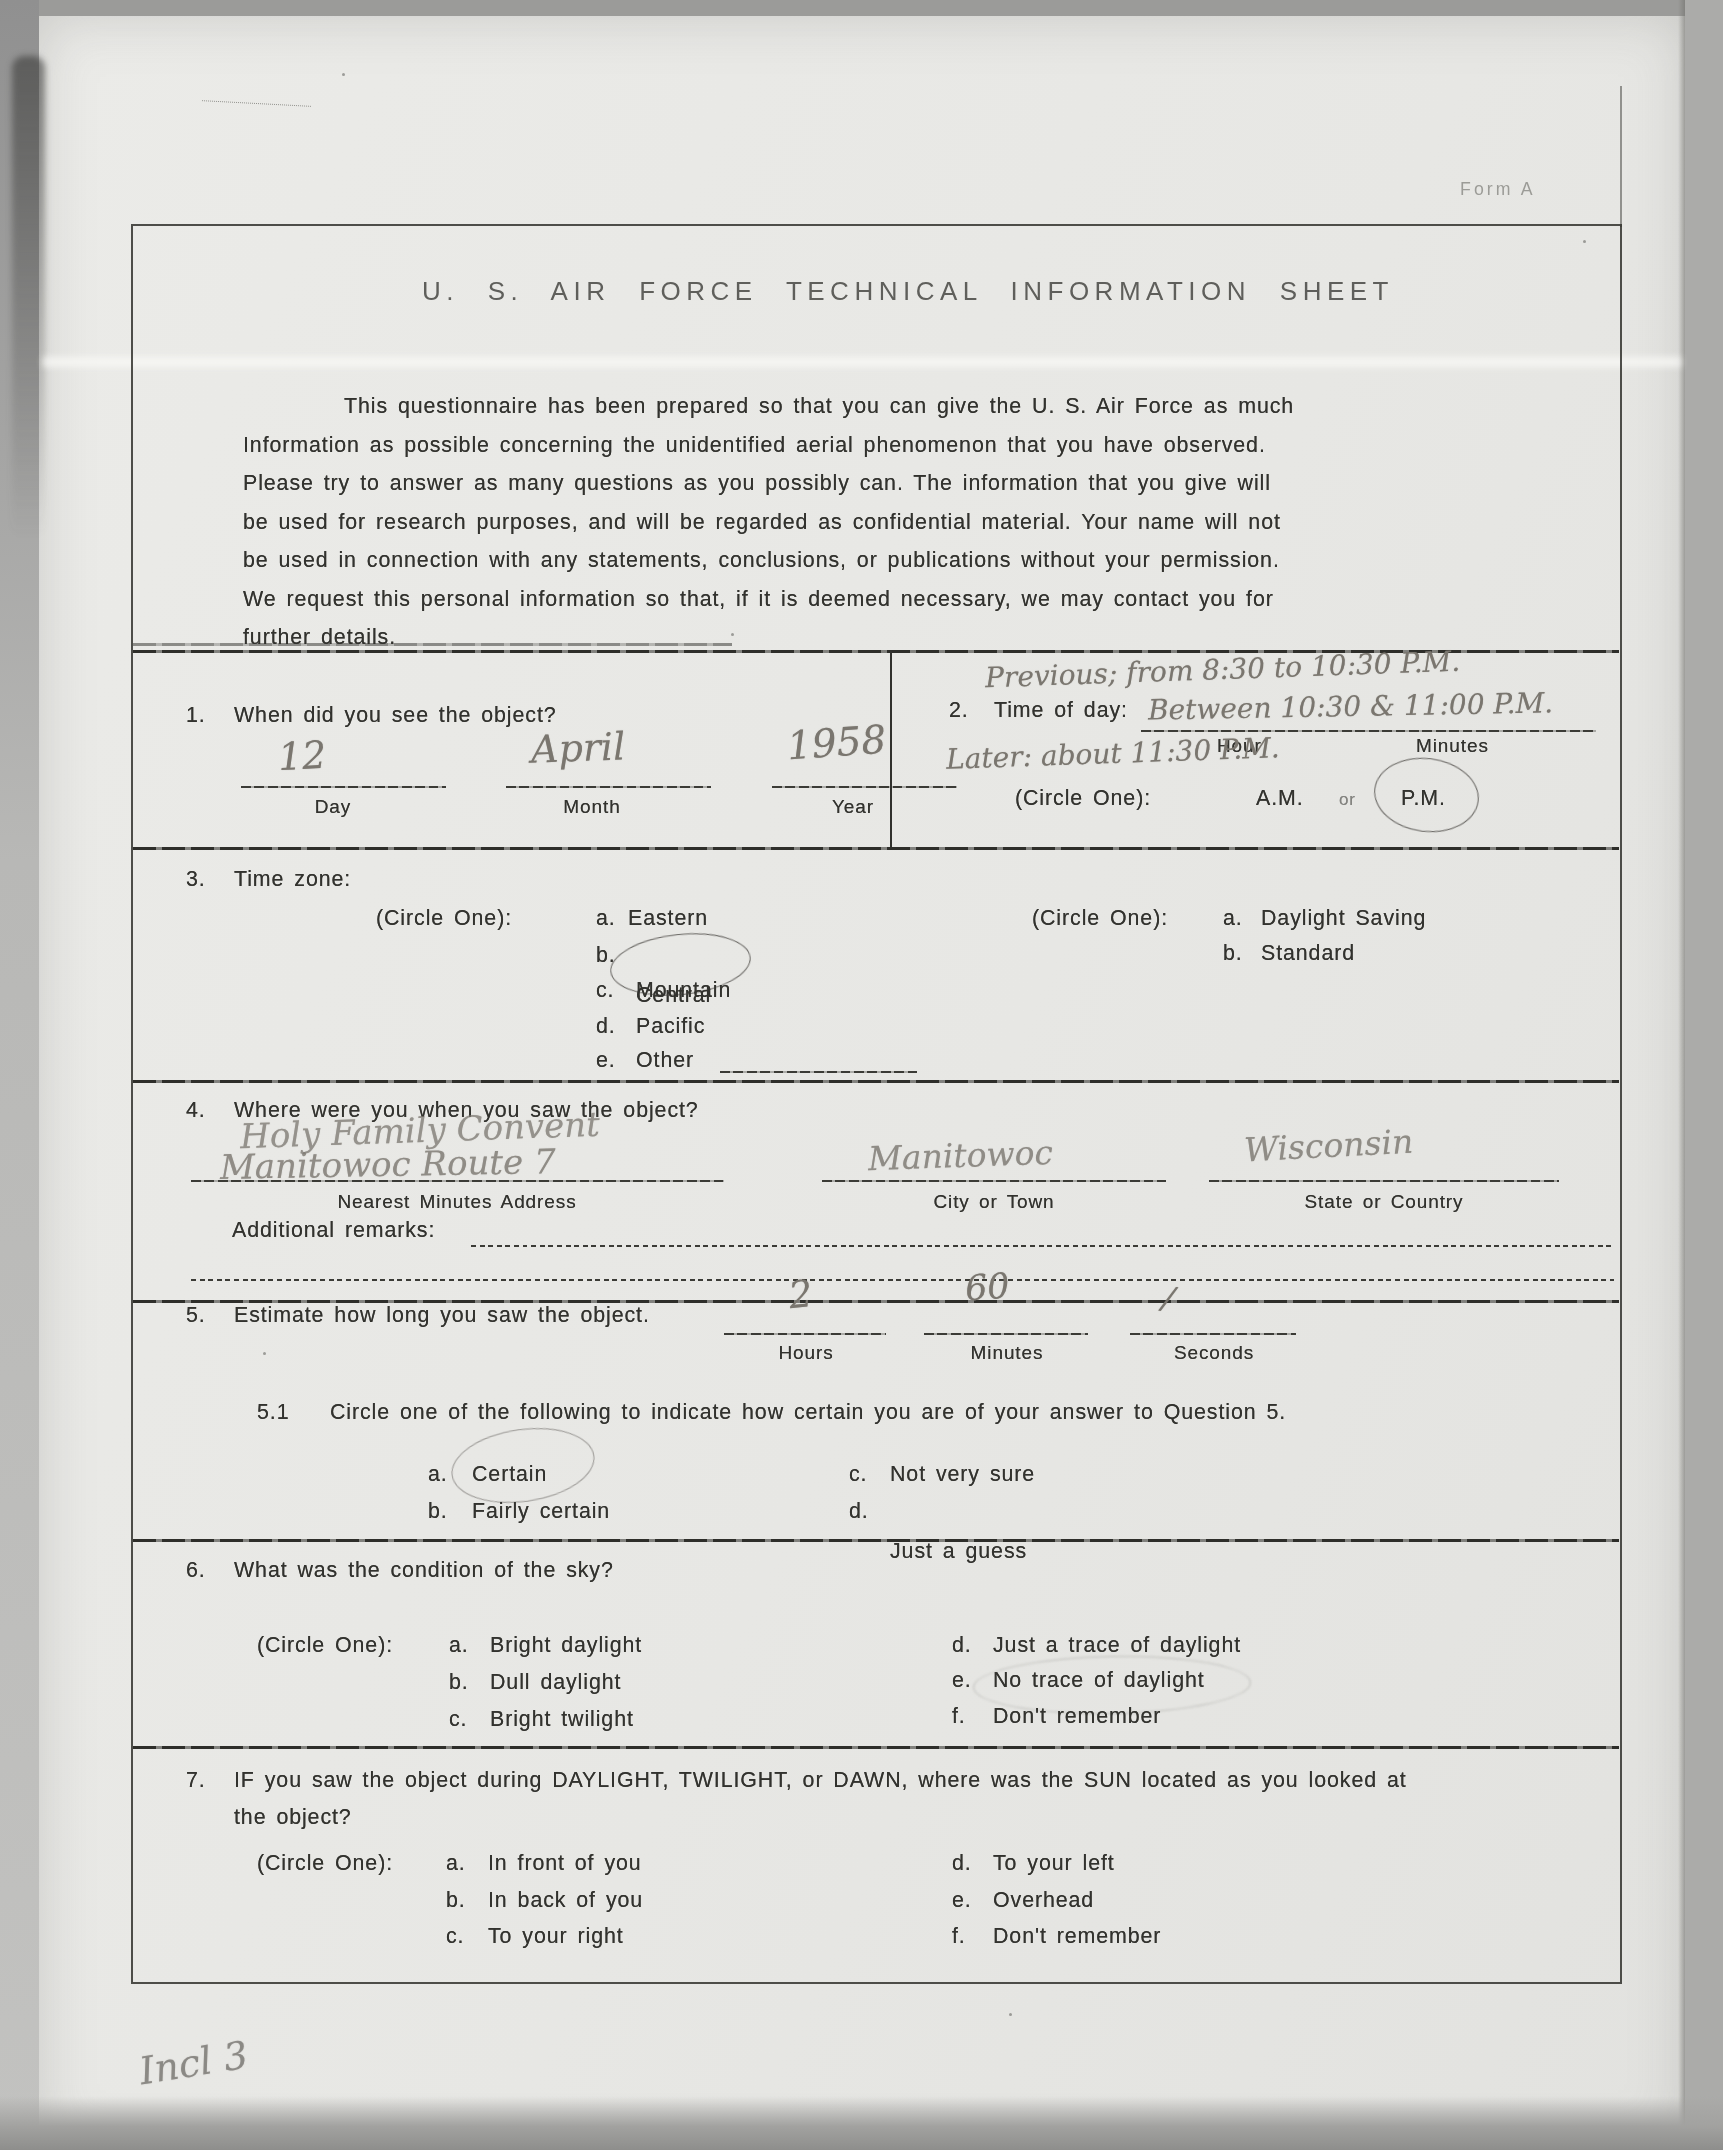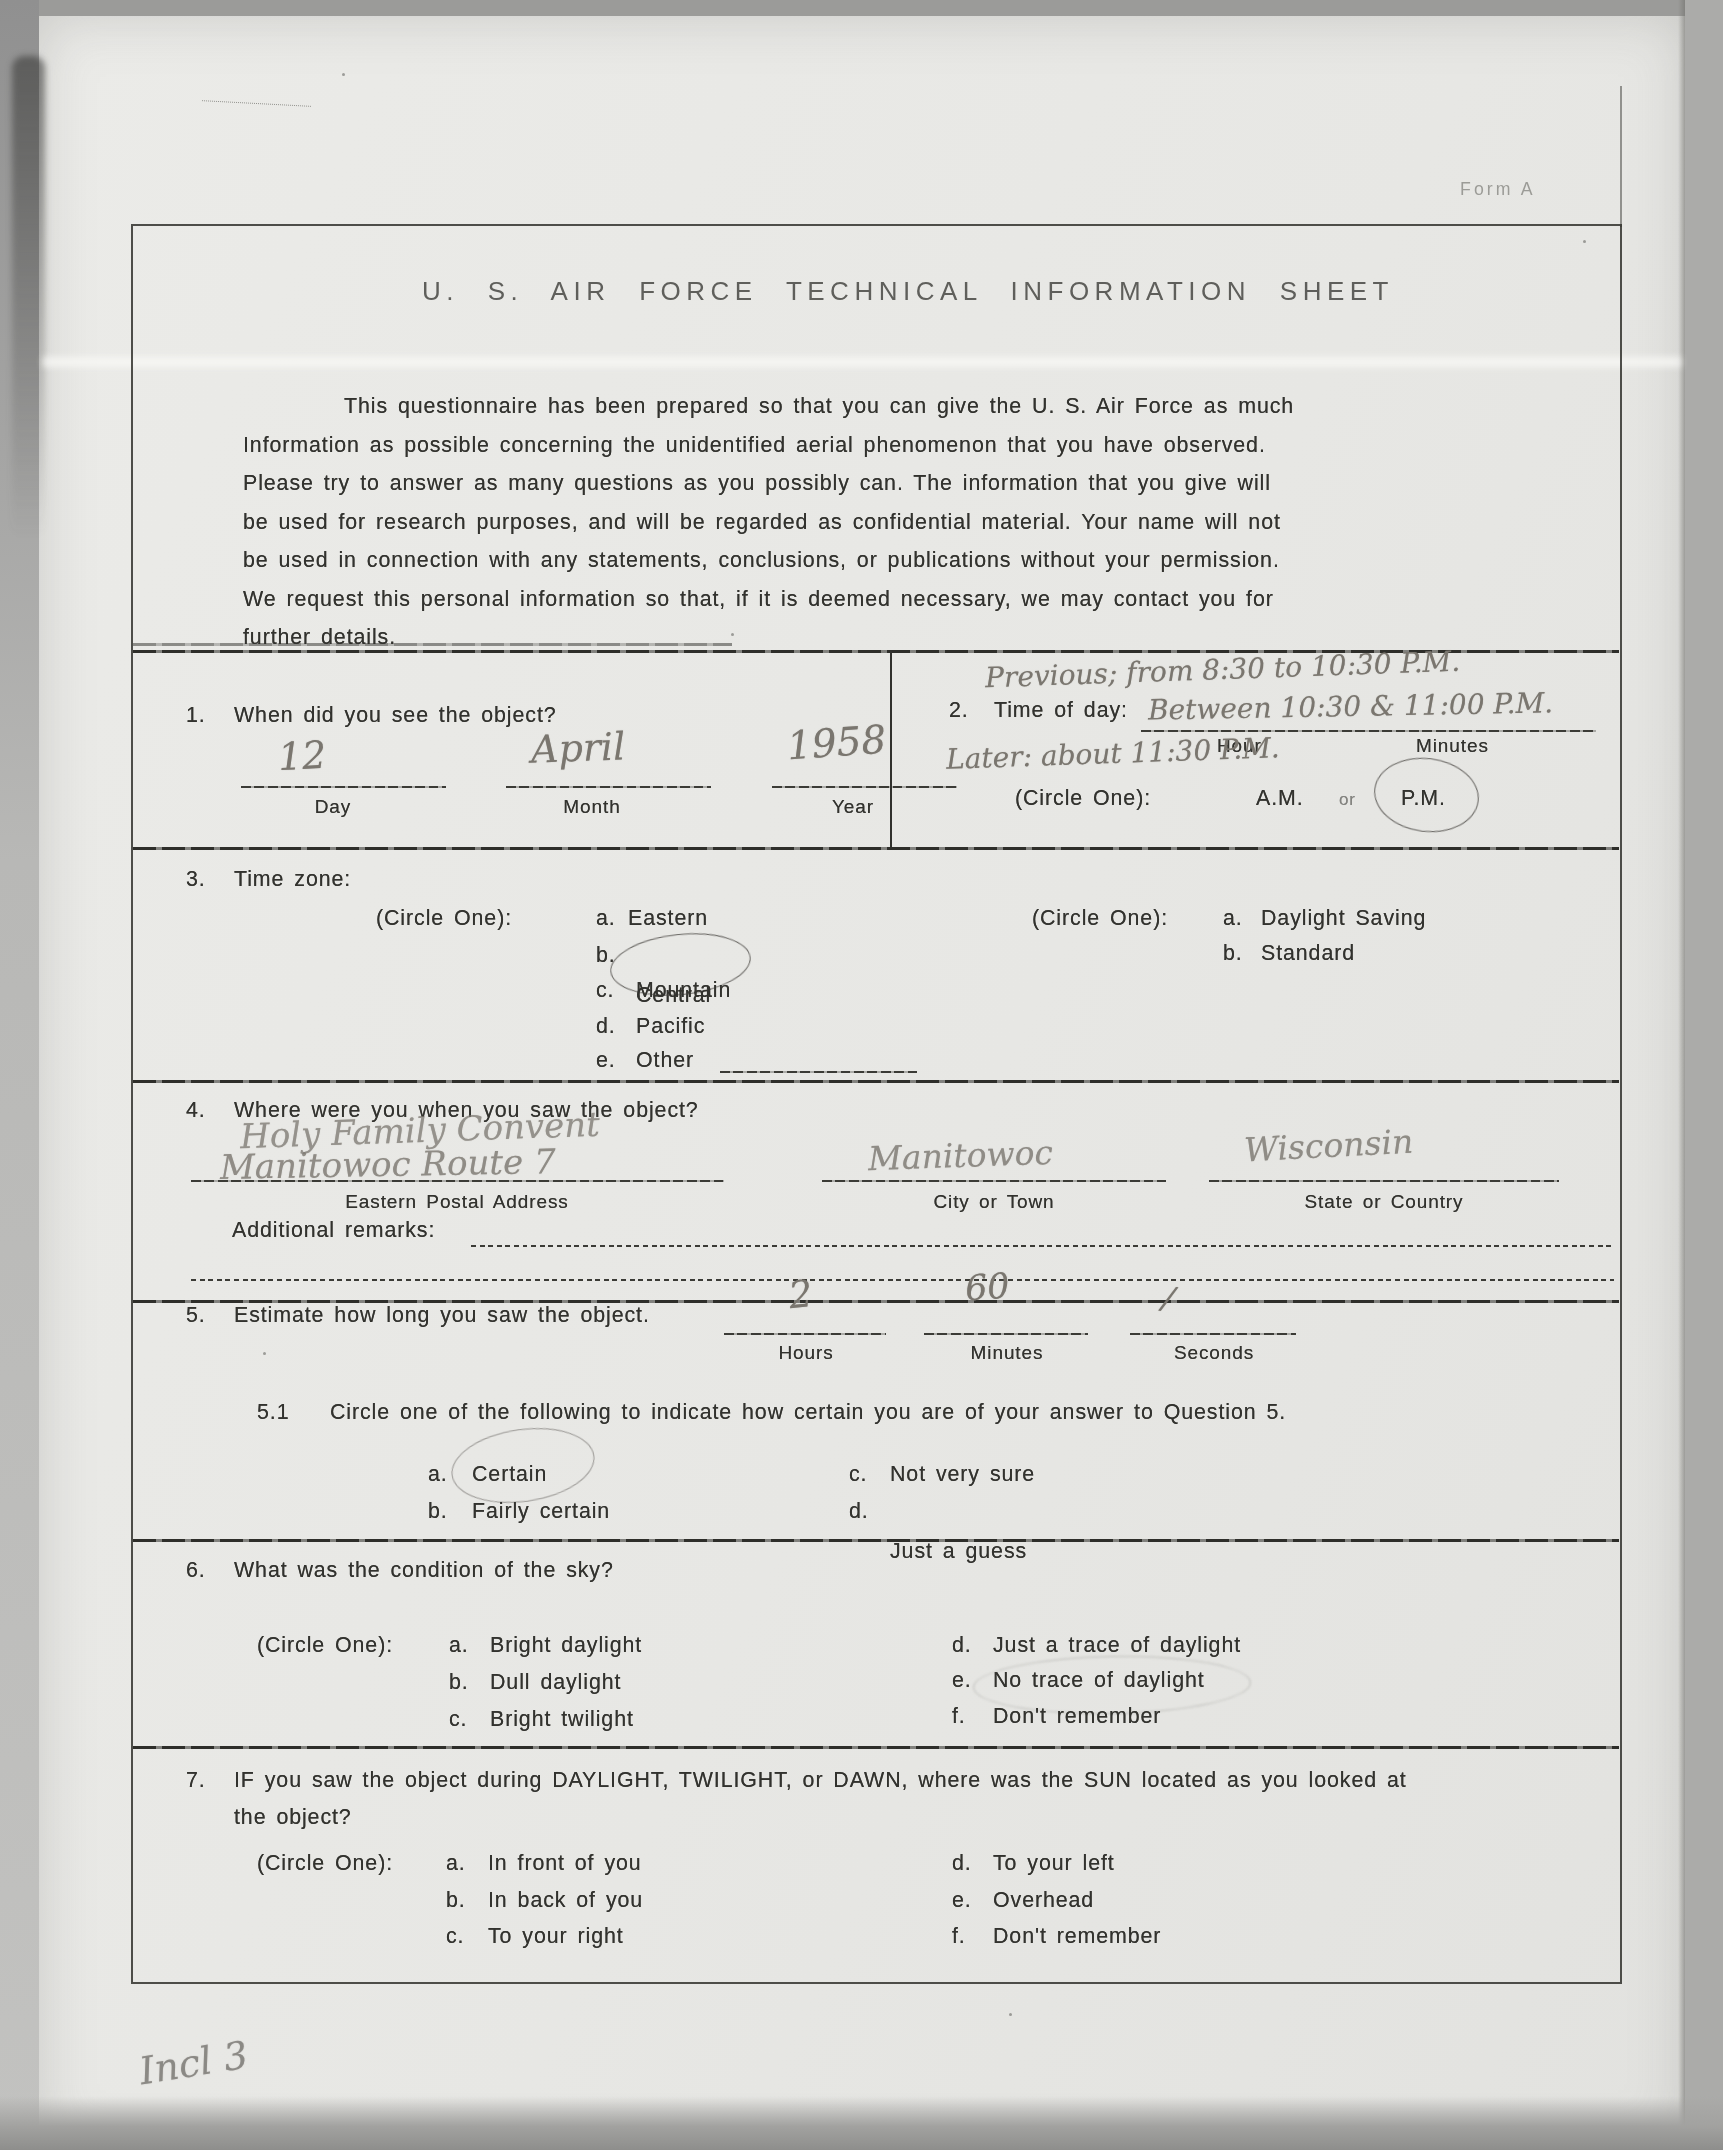--- a/index.html
+++ b/index.html
@@ -146,21 +146,21 @@
 
   <div class="print" style="left:186px;top:1098px;">4.</div>
   <div class="print" style="left:234px;top:1098px;text-align:center;">Where were you when you saw the object?</div>
   <div class="hw" style="left:240px;top:1110px;font-size:34px;transform:rotate(-2deg);opacity:.75;">Holy Family Convent</div>
   <div class="hw" style="left:220px;top:1144px;font-size:34px;transform:rotate(-1deg);opacity:.8;">Manitowoc Route 7</div>
   <div class="hw" style="left:868px;top:1136px;font-size:33px;transform:rotate(-2deg);opacity:.8;">Manitowoc</div>
   <div class="hw" style="left:1244px;top:1126px;font-size:33px;transform:rotate(-3deg);opacity:.8;">Wisconsin</div>
   <div class="ln" style="left:191px;top:1180px;width:533px;"></div>
   <div class="ln" style="left:822px;top:1180px;width:344px;"></div>
   <div class="ln" style="left:1209px;top:1180px;width:350px;"></div>
-  <div class="print small ctr" style="left:457px;top:1191px;">Eastern Postal Address</div>
+  <div class="print small ctr" style="left:457px;top:1191px;">Nearest Minutes Address</div>
   <div class="print small ctr" style="left:994px;top:1191px;">City or Town</div>
   <div class="print small ctr" style="left:1384px;top:1191px;">State or Country</div>
   <div class="print" style="left:232px;top:1218px;">Additional remarks:</div>
   <div class="dotln" style="left:471px;top:1245px;width:1142px;"></div>
   <div class="dotln" style="left:191px;top:1279px;width:1423px;"></div>
 
   <div class="print" style="left:186px;top:1303px;">5.</div>
   <div class="print" style="left:234px;top:1303px;">Estimate how long you saw the object.</div>
   <div class="hw" style="left:789px;top:1273px;font-size:37px;transform:rotate(-6deg);">2</div>
   <div class="hw" style="left:965px;top:1267px;font-size:35px;transform:rotate(-4deg);">60</div>

